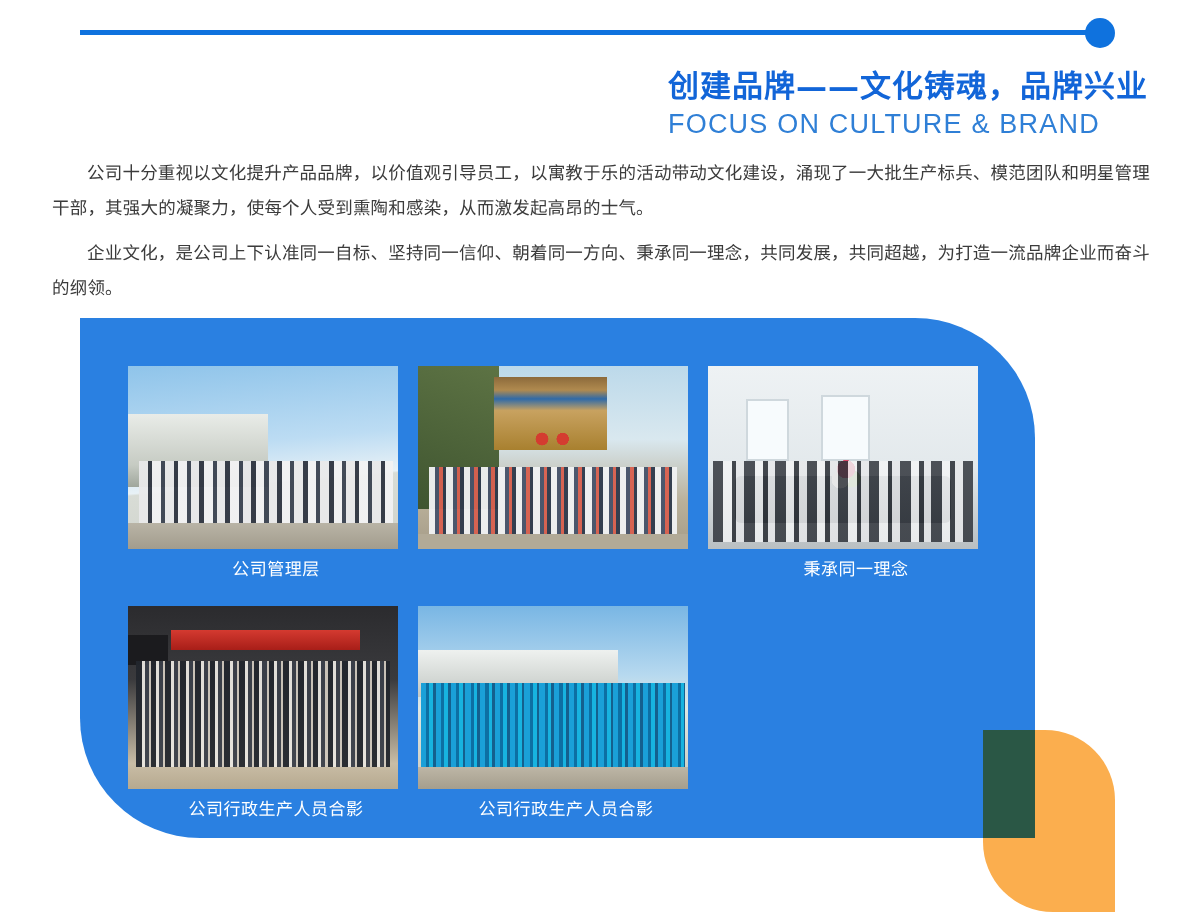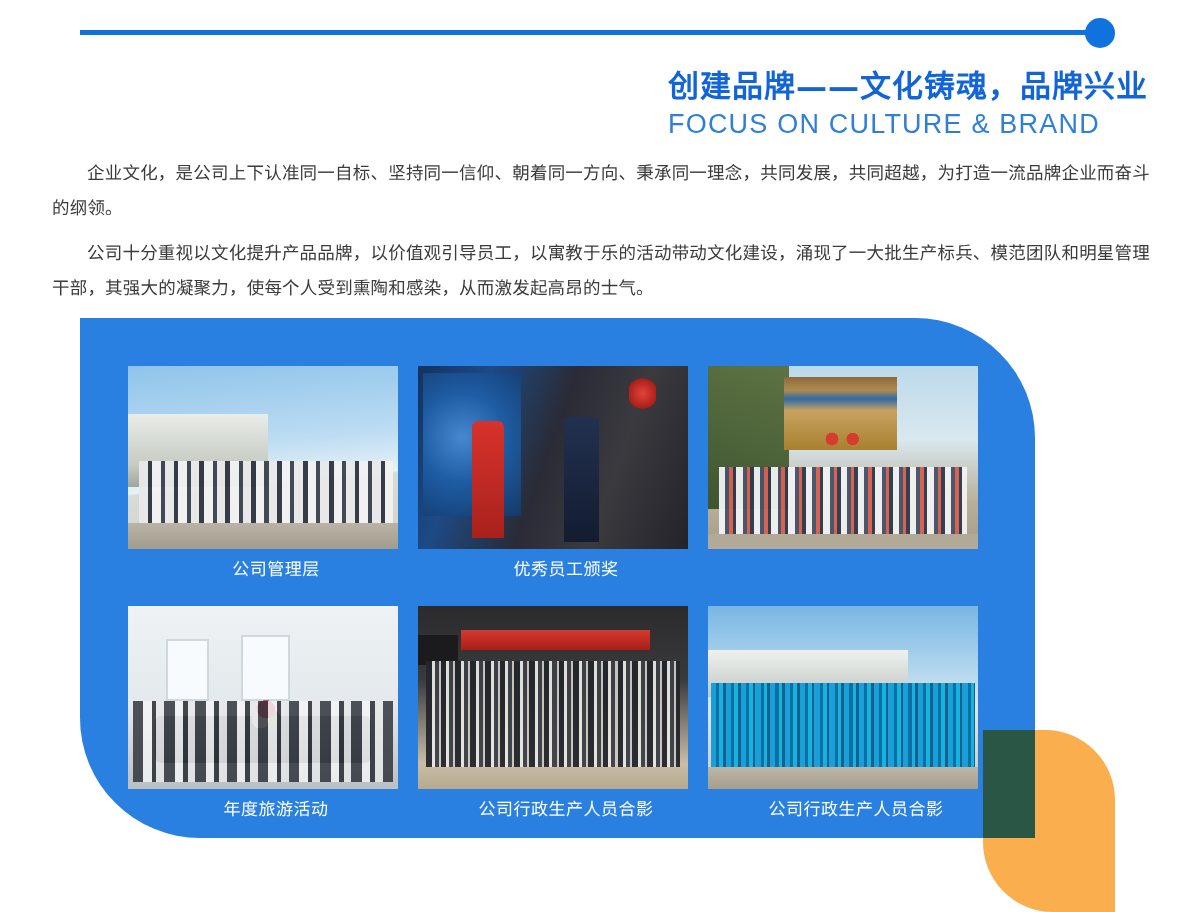--- a/index.html
+++ b/index.html
@@ -210,47 +210,37 @@
 
 <div class="top-rule"></div>
 <div class="top-dot"></div>
 
 <div class="heading-block">
   <div class="heading-cn">创建品牌——文化铸魂，品牌兴业</div>
   <div class="heading-en">FOCUS ON CULTURE &amp; BRAND</div>
 </div>
 
 <div class="body-copy">
+  <p>公司十分重视以文化提升产品品牌，以价值观引导员工，以寓教于乐的活动带动文化建设，涌现了一大批生产标兵、模范团队和明星管理干部，其强大的凝聚力，使每个人受到熏陶和感染，从而激发起高昂的士气。</p>
   <p>企业文化，是公司上下认准同一自标、坚持同一信仰、朝着同一方向、秉承同一理念，共同发展，共同超越，为打造一流品牌企业而奋斗的纲领。</p>
-  <p>公司十分重视以文化提升产品品牌，以价值观引导员工，以寓教于乐的活动带动文化建设，涌现了一大批生产标兵、模范团队和明星管理干部，其强大的凝聚力，使每个人受到熏陶和感染，从而激发起高昂的士气。</p>
 </div>
 
 <div class="gallery-panel">
   <div class="photo-grid">
 
     <div class="photo-cell">
       <div class="photo p1">
         <div class="layer sky"></div>
           <div class="layer bldg"></div>
         <div class="layer ppl"></div>
           <div class="layer grnd"></div>
       </div>
       <span class="caption">公司管理层</span>
     </div>
 
-    <div class="photo-cell">
-      <div class="photo p2">
-        <div class="layer hall"></div>
-          <div class="layer scr"></div>
-        <div class="layer red"></div>
-          <div class="layer suit"></div>
-          <div class="layer lamp"></div>
-      </div>
-      <span class="caption">优秀员工颁奖</span>
-    </div>
 
     <div class="photo-cell">
       <div class="photo p3">
         <div class="layer sky"></div>
           <div class="layer cliffL"></div>
           <div class="layer cliffR"></div>
         <div class="layer gate"></div>
           <div class="layer lant"></div>
         <div class="layer crowd"></div>
           <div class="layer grnd"></div>
@@ -259,21 +249,21 @@
 
     <div class="photo-cell">
       <div class="photo p4">
         <div class="layer room"></div>
           <div class="layer winL"></div>
           <div class="layer winR"></div>
         <div class="layer table"></div>
           <div class="layer flow"></div>
           <div class="layer seats"></div>
       </div>
-      <span class="caption">年度旅游活动</span>
+      <span class="caption">秉承同一理念</span>
     </div>
 
     <div class="photo-cell">
       <div class="photo p5">
         <div class="layer hall"></div>
           <div class="layer spkL"></div>
           <div class="layer spkR"></div>
         <div class="layer ban"></div>
           <div class="layer crowd"></div>
       </div>

